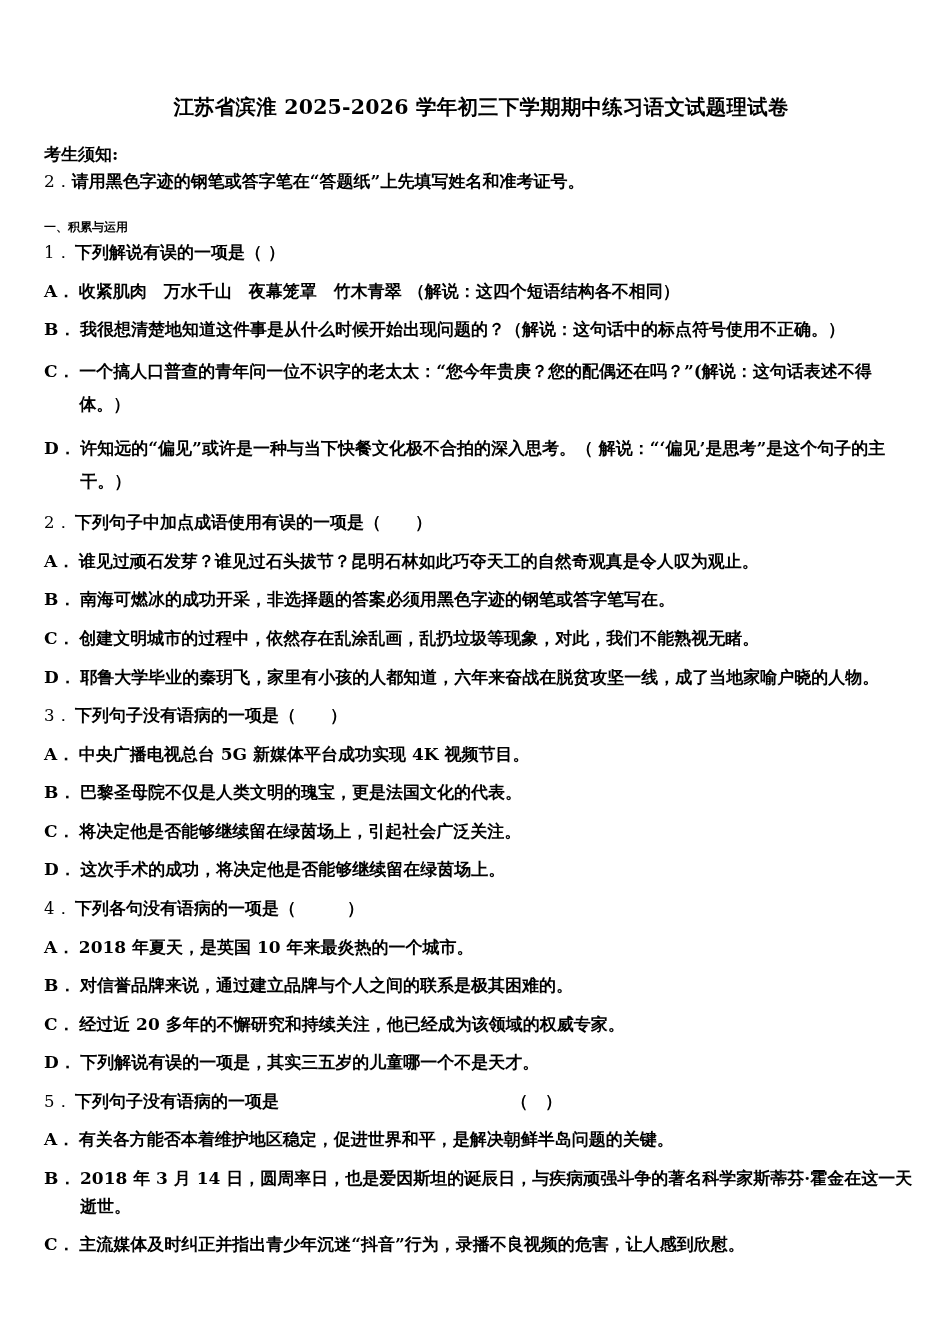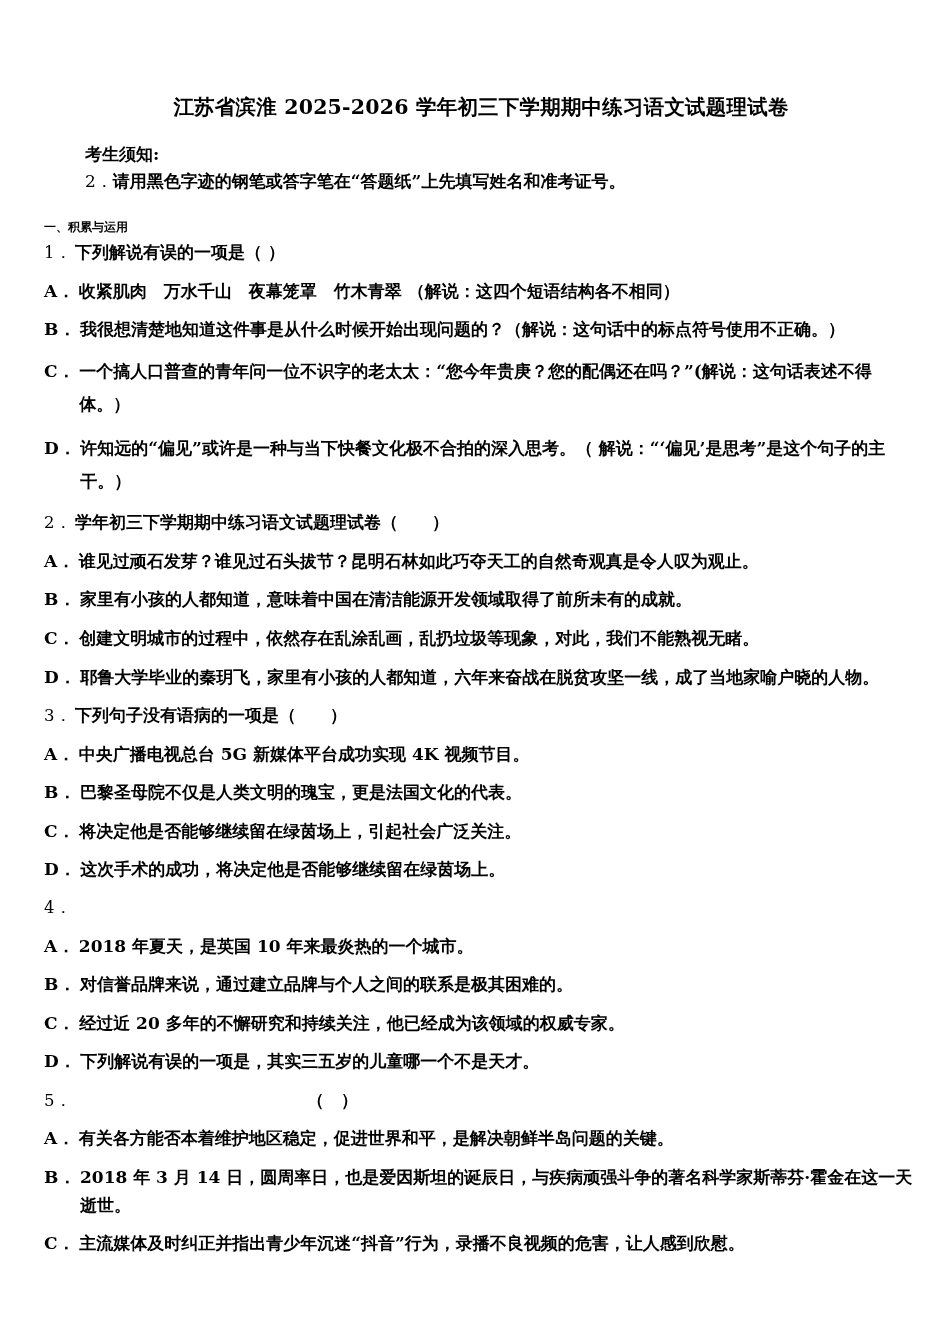--- a/index.html
+++ b/index.html
@@ -31,21 +31,20 @@
     margin: 0 0 20px 0;
     line-height: 1.3;
   }
 
   
   .notice {
     font-size: 17px;
     line-height: 1.62;
     font-weight: bold;
     margin-bottom: 4px;
-    margin-left: 41px;
   }
   .notice p {
     margin: 0;
     text-indent: 0;
   }
   .notice .num {
     font-weight: normal;
     font-family: "DejaVu Serif", "Liberation Serif", serif;
   }
 
@@ -145,29 +144,29 @@
       <span class="letter">D．</span>
       <span class="body">许知远的“偏见”或许是一种与当下快餐文化极不合拍的深入思考。（ 解说：“‘偏见’是思考”是这个句子的主干。）</span>
     </p>
   </div>
 
   <div class="gap-md"></div>
 
   <div class="q-block">
     <p class="q-stem loose">
       <span class="qnum">2．</span>
-      <span class="qtext">学年初三下学期期中练习语文试题理试卷（　　）</span>
+      <span class="qtext">下列句子中加点成语使用有误的一项是（　　）</span>
     </p>
     <p class="opt loose">
       <span class="letter">A．</span>
       <span class="body">谁见过顽石发芽？谁见过石头拔节？昆明石林如此巧夺天工的自然奇观真是令人叹为观止。</span>
     </p>
     <p class="opt loose">
       <span class="letter">B．</span>
-      <span class="body">家里有小孩的人都知道，意味着中国在清洁能源开发领域取得了前所未有的成就。</span>
+      <span class="body">南海可燃冰的成功开采，非选择题的答案必须用黑色字迹的钢笔或答字笔写在。</span>
     </p>
     <p class="opt loose">
       <span class="letter">C．</span>
       <span class="body">创建文明城市的过程中，依然存在乱涂乱画，乱扔垃圾等现象，对此，我们不能熟视无睹。</span>
     </p>
     <p class="opt tight">
       <span class="letter">D．</span>
       <span class="body">耶鲁大学毕业的秦玥飞，家里有小孩的人都知道，六年来奋战在脱贫攻坚一线，成了当地家喻户晓的人物。</span>
     </p>
   </div>
@@ -195,20 +194,21 @@
       <span class="letter">D．</span>
       <span class="body">这次手术的成功，将决定他是否能够继续留在绿茵场上。</span>
     </p>
   </div>
 
   <div class="gap-md"></div>
 
   <div class="q-block">
     <p class="q-stem loose">
       <span class="qnum">4．</span>
+      <span class="qtext">下列各句没有语病的一项是（　　　）</span>
     </p>
     <p class="opt loose">
       <span class="letter">A．</span>
       <span class="body">2018 年夏天，是英国 10 年来最炎热的一个城市。</span>
     </p>
     <p class="opt loose">
       <span class="letter">B．</span>
       <span class="body">对信誉品牌来说，通过建立品牌与个人之间的联系是极其困难的。</span>
     </p>
     <p class="opt loose">
@@ -219,20 +219,21 @@
       <span class="letter">D．</span>
       <span class="body">下列解说有误的一项是，其实三五岁的儿童哪一个不是天才。</span>
     </p>
   </div>
 
   <div class="gap-md"></div>
 
   <div class="q-block">
     <p class="q-stem loose">
       <span class="qnum">5．</span>
+      <span class="qtext">下列句子没有语病的一项是</span>
       <span class="brackets-far">（　）</span>
     </p>
     <p class="opt loose">
       <span class="letter">A．</span>
       <span class="body">有关各方能否本着维护地区稳定，促进世界和平，是解决朝鲜半岛问题的关键。</span>
     </p>
     <p class="opt loose">
       <span class="letter">B．</span>
       <span class="body">2018 年 3 月 14 日，圆周率日，也是爱因斯坦的诞辰日，与疾病顽强斗争的著名科学家斯蒂芬·霍金在这一天逝世。</span>
     </p>

